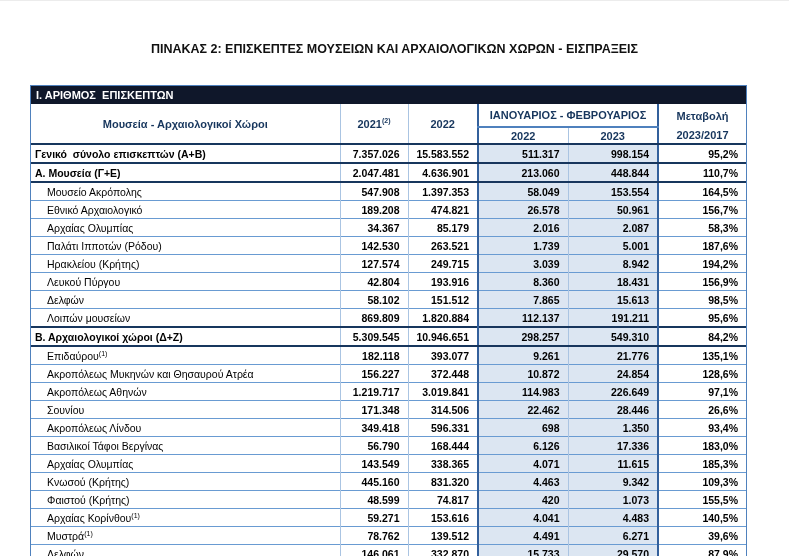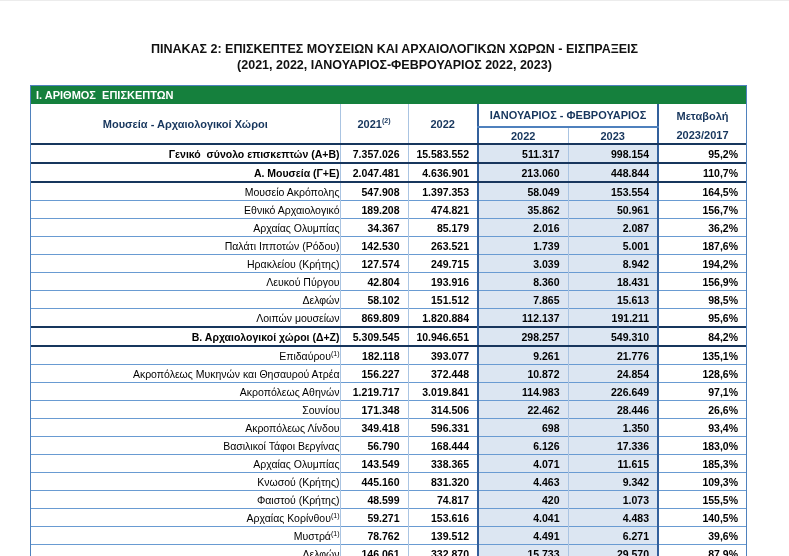--- a/index.html
+++ b/index.html
@@ -9,54 +9,53 @@
     color:#000;border-top:1px solid #ececec;box-sizing:border-box;
   }
   .page{width:789px;height:556px;position:relative;}
   .title-block{padding-top:40px;text-align:center;}
   .title-line{font-size:12.5px;font-weight:bold;color:#111;line-height:1.3;white-space:pre;}
   .table-wrap{
     position:absolute;left:30px;top:84px;width:717px;
     border:1px solid #4f81bd;box-sizing:border-box;background:#fff;
   }
   .section-bar{
-    background:#15803d;color:#fff;height:18px;line-height:18px;
+    background:#0f172a;color:#fff;height:18px;line-height:18px;
     font-size:11px;font-weight:bold;padding-left:5px;white-space:pre;
   }
   table{border-collapse:collapse;width:100%;table-layout:fixed;}
   col.c1{width:309px}col.c2{width:68px}col.c3{width:70px}
   col.c4{width:90px}col.c5{width:90px}col.c6{width:88px}
   th,td{padding:0;margin:0;white-space:nowrap;overflow:hidden;}
   thead th{
     color:#17365d;font-size:11px;font-weight:bold;text-align:center;
     vertical-align:middle;background:#fff;
   }
   thead tr.h1 th{height:22px;}
   thead tr.h2 th{height:15px;border-bottom:2px solid #17365d;}
   th.group{border-bottom:2px solid #4f81bd;}
   .b-dark-left{border-left:2px solid #33609c;margin-left:44px;}
   .b-light-left{border-left:1px solid #aac4e2;}
   tbody td{height:17px;font-size:10.5px;vertical-align:middle;border-top:1px solid #699bd2;}
-  td.c-name{text-align:right;padding-left:16px;white-space:pre;}
+  td.c-name{text-align:left;padding-left:16px;white-space:pre;}
   td.c-num{text-align:right;padding-right:8px;font-weight:bold;font-size:10.5px;}
   td.tint{background:#dce6f2;padding-left:6px;}
   tr.row-total td,tr.row-section td{
     border-top:2px solid #17365d;border-bottom:2px solid #17365d;font-weight:bold;
   }
   tr.row-total td.c-name,tr.row-section td.c-name{padding-left:4px;}
   tbody tr:last-child td{border-bottom:2px solid #17365d;}
   sup{font-size:7px;vertical-align:super;line-height:0;}
 </style>
 </head>
 <body>
 
 <div class="page">
   <div class="title-block">
     <div class="title-line">ΠΙΝΑΚΑΣ 2: ΕΠΙΣΚΕΠΤΕΣ ΜΟΥΣΕΙΩΝ ΚΑΙ ΑΡΧΑΙΟΛΟΓΙΚΩΝ ΧΩΡΩΝ - ΕΙΣΠΡΑΞΕΙΣ</div>
-    <div class="title-line">(2021, 2022, ΙΑΝΟΥΑΡΙΟΣ-ΦΕΒΡΟΥΑΡΙΟΣ 2022, 2023)</div>
   </div>
 
   <div class="table-wrap">
     <div class="section-bar">Ι. ΑΡΙΘΜΟΣ  ΕΠΙΣΚΕΠΤΩΝ</div>
 
     <table>
       <colgroup>
         <col class="c1">
           <col class="c2">
           <col class="c3">
@@ -102,31 +101,31 @@
     <td class="c-num b-light-left">547.908</td>
     <td class="c-num b-light-left">1.397.353</td>
     <td class="c-num tint b-dark-left">58.049</td>
     <td class="c-num tint b-light-left">153.554</td>
     <td class="c-num b-dark-left">164,5%</td>
   </tr>
           <tr class="row-item">
     <td class="c-name"><span class="nm">Εθνικό Αρχαιολογικό</span></td>
     <td class="c-num b-light-left">189.208</td>
     <td class="c-num b-light-left">474.821</td>
-    <td class="c-num tint b-dark-left">35.862</td>
+    <td class="c-num tint b-dark-left">26.578</td>
     <td class="c-num tint b-light-left">50.961</td>
     <td class="c-num b-dark-left">156,7%</td>
   </tr>
           <tr class="row-item">
     <td class="c-name"><span class="nm">Αρχαίας Ολυμπίας</span></td>
     <td class="c-num b-light-left">34.367</td>
     <td class="c-num b-light-left">85.179</td>
     <td class="c-num tint b-dark-left">2.016</td>
     <td class="c-num tint b-light-left">2.087</td>
-    <td class="c-num b-dark-left">36,2%</td>
+    <td class="c-num b-dark-left">58,3%</td>
   </tr>
           <tr class="row-item">
     <td class="c-name"><span class="nm">Παλάτι Ιπποτών (Ρόδου)</span></td>
     <td class="c-num b-light-left">142.530</td>
     <td class="c-num b-light-left">263.521</td>
     <td class="c-num tint b-dark-left">1.739</td>
     <td class="c-num tint b-light-left">5.001</td>
     <td class="c-num b-dark-left">187,6%</td>
   </tr>
           <tr class="row-item">

